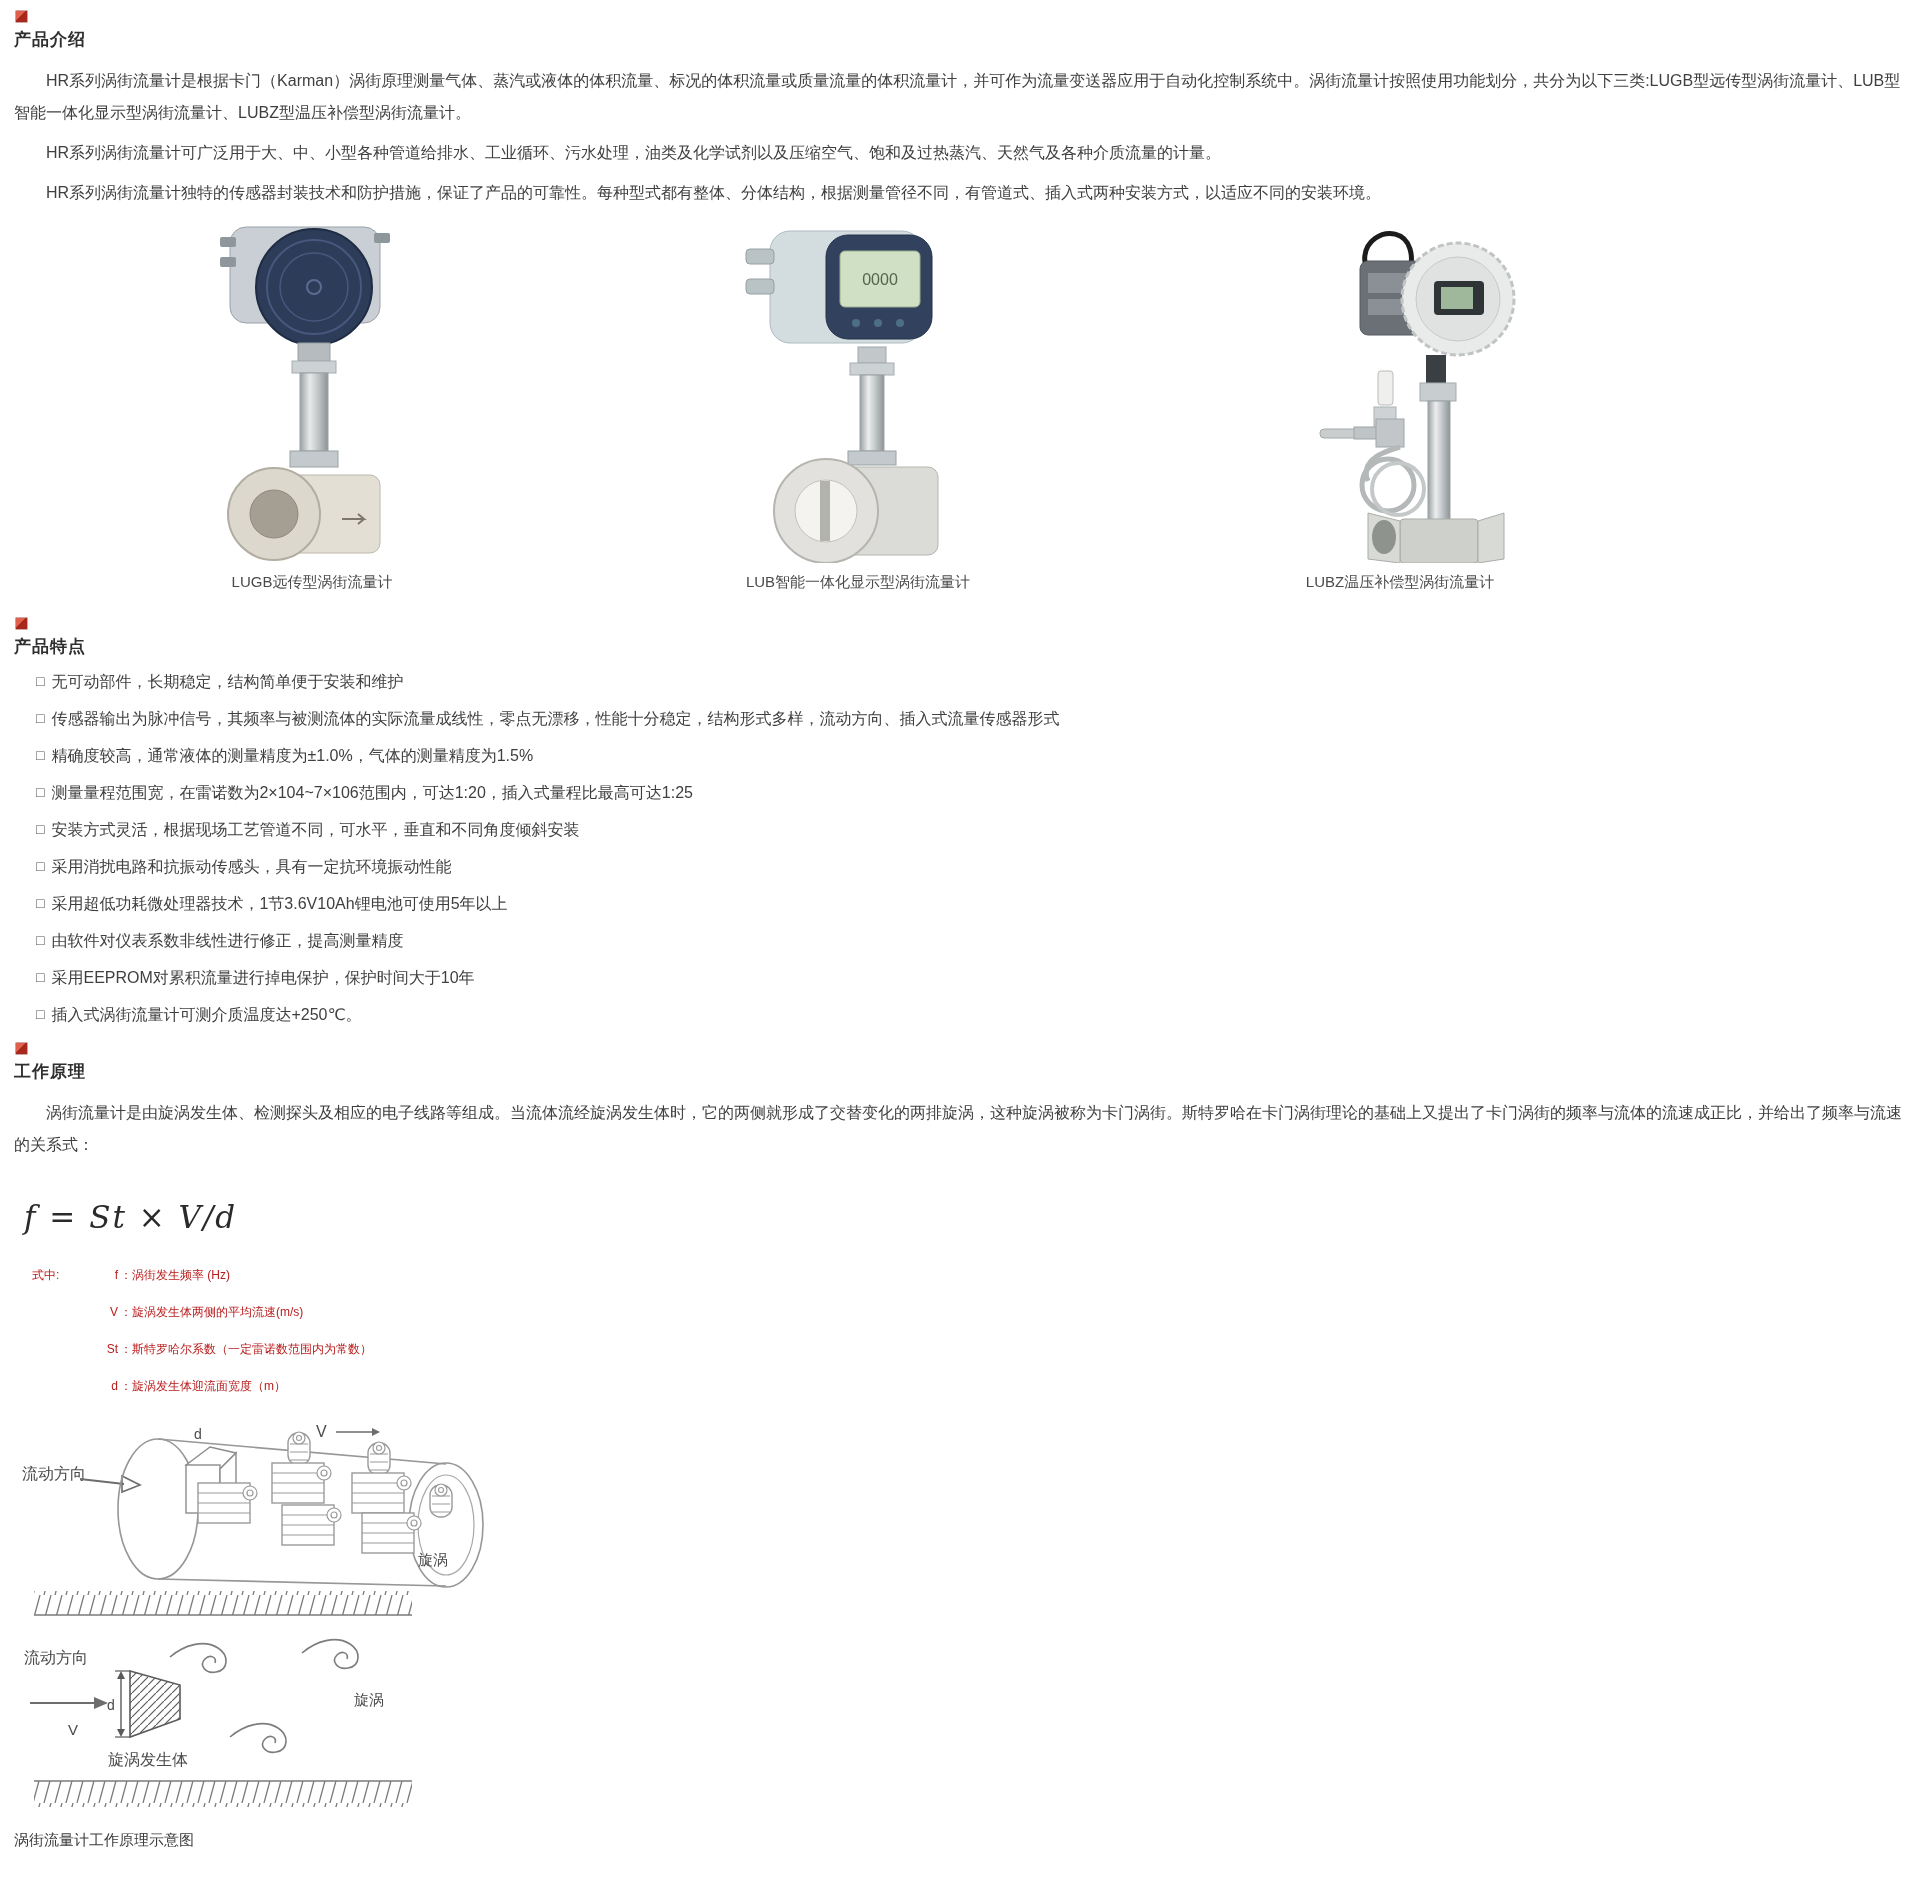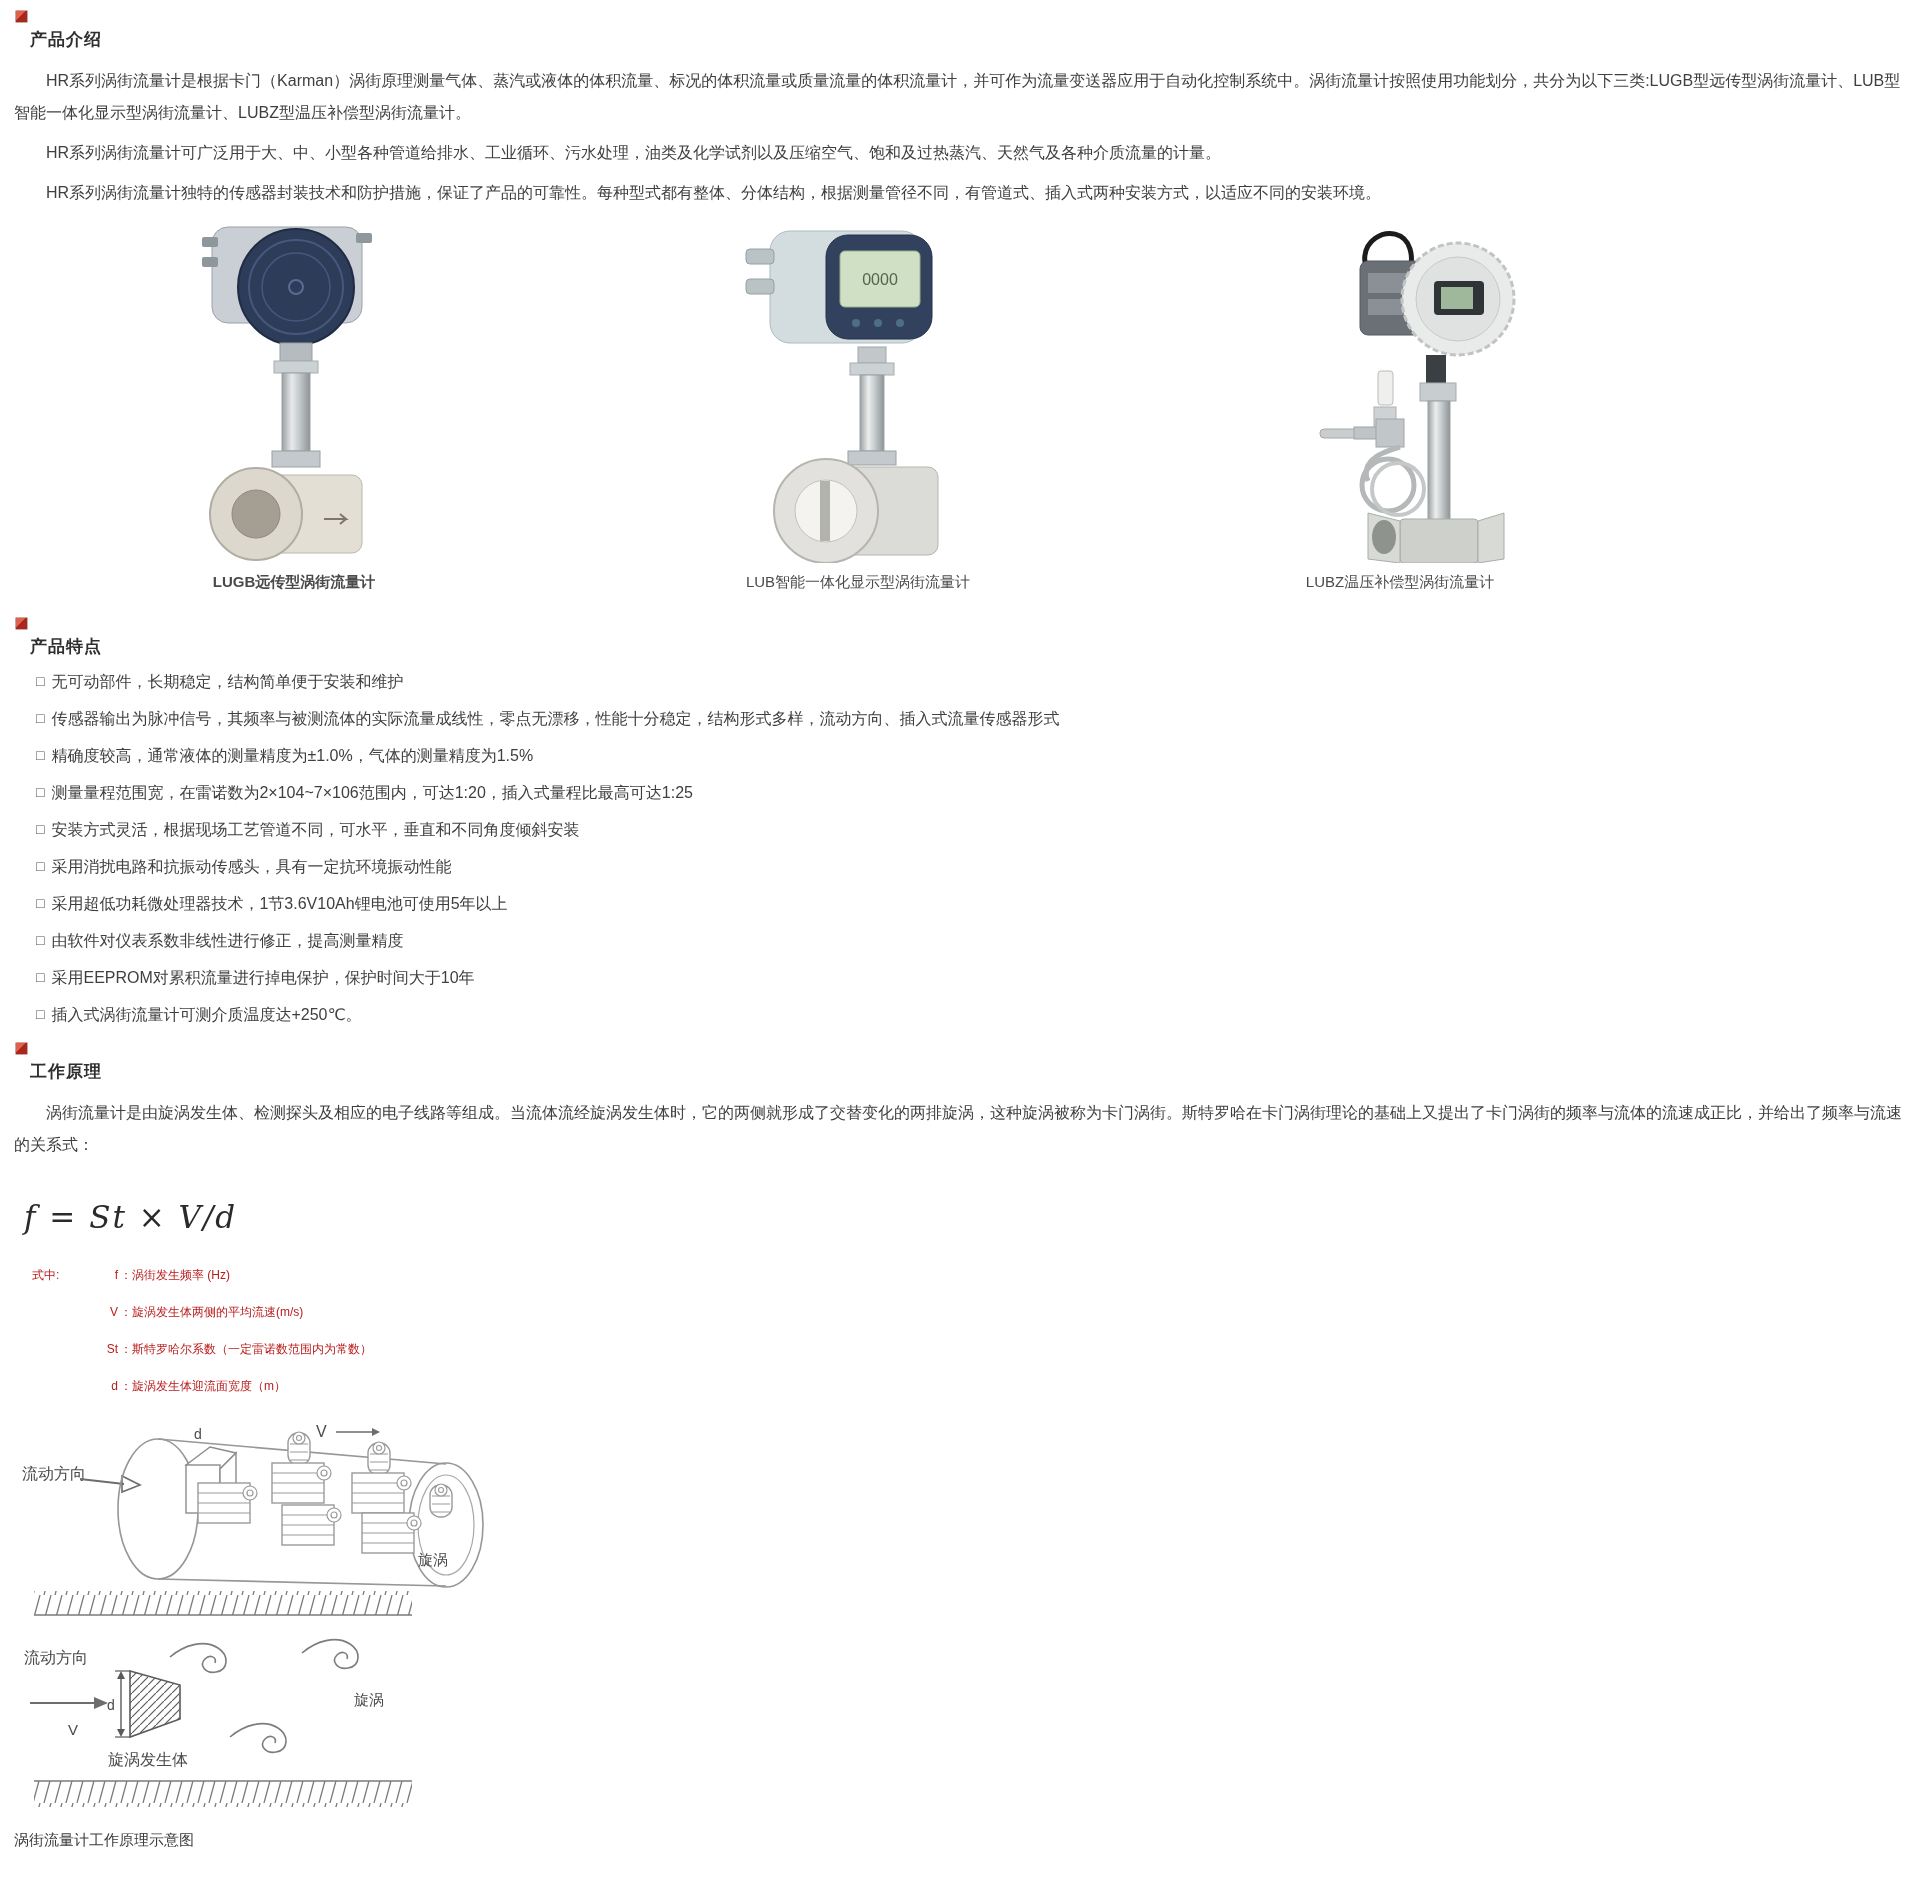--- a/index.html
+++ b/index.html
@@ -8,28 +8,28 @@
     font-family:"Liberation Sans","DejaVu Sans",sans-serif;color:#3f3f3f;
     position:relative;
   }
   .content{padding:8px 14px 0 14px;}
   .broken-icon{
     display:block;width:11px;height:11px;margin:2px 0 5px 1px;
     background:linear-gradient(135deg,#e0604e 0 45%,#a8281e 45% 100%);
     border:1px solid #c9a8a4;border-radius:1px;
   }
   h2.section-heading{
-    font-size:17px;font-weight:bold;color:#2f2f2f;margin:0 0 14px 16px;letter-spacing:1px;
+    font-size:17px;font-weight:bold;color:#2f2f2f;margin:0 0 14px 0;letter-spacing:1px;
   }
   p.body-text{
     font-size:16px;line-height:32px;margin:0 0 8px 0;text-indent:2em;color:#3f3f3f;
   }
   .products{position:relative;height:398px;margin-top:6px;}
   .product-figure{position:absolute;top:6px;width:360px;text-align:center;}
-  .product-figure.p1{left:100px;font-weight:bold;}
+  .product-figure.p1{left:118px;}
   .product-figure.p2{left:664px;}
   .product-figure.p3{left:1206px;}
   .product-caption{font-size:15px;color:#4a4a4a;margin-top:6px;}
   .features-list{list-style:none;margin:6px 0 0 0;padding:0 0 0 22px;}
   .features-list li{font-size:16px;line-height:20px;margin-bottom:17px;color:#3f3f3f;}
   .bullet-square{display:inline-block;margin-right:7px;color:#555;font-size:14px;transform:translateY(-1px);}
   .formula{
     font-family:"DejaVu Serif","Liberation Serif",serif;font-style:italic;
     font-size:31px;color:#2a2a2a;margin:38px 0 30px 10px;letter-spacing:2px;
   }

